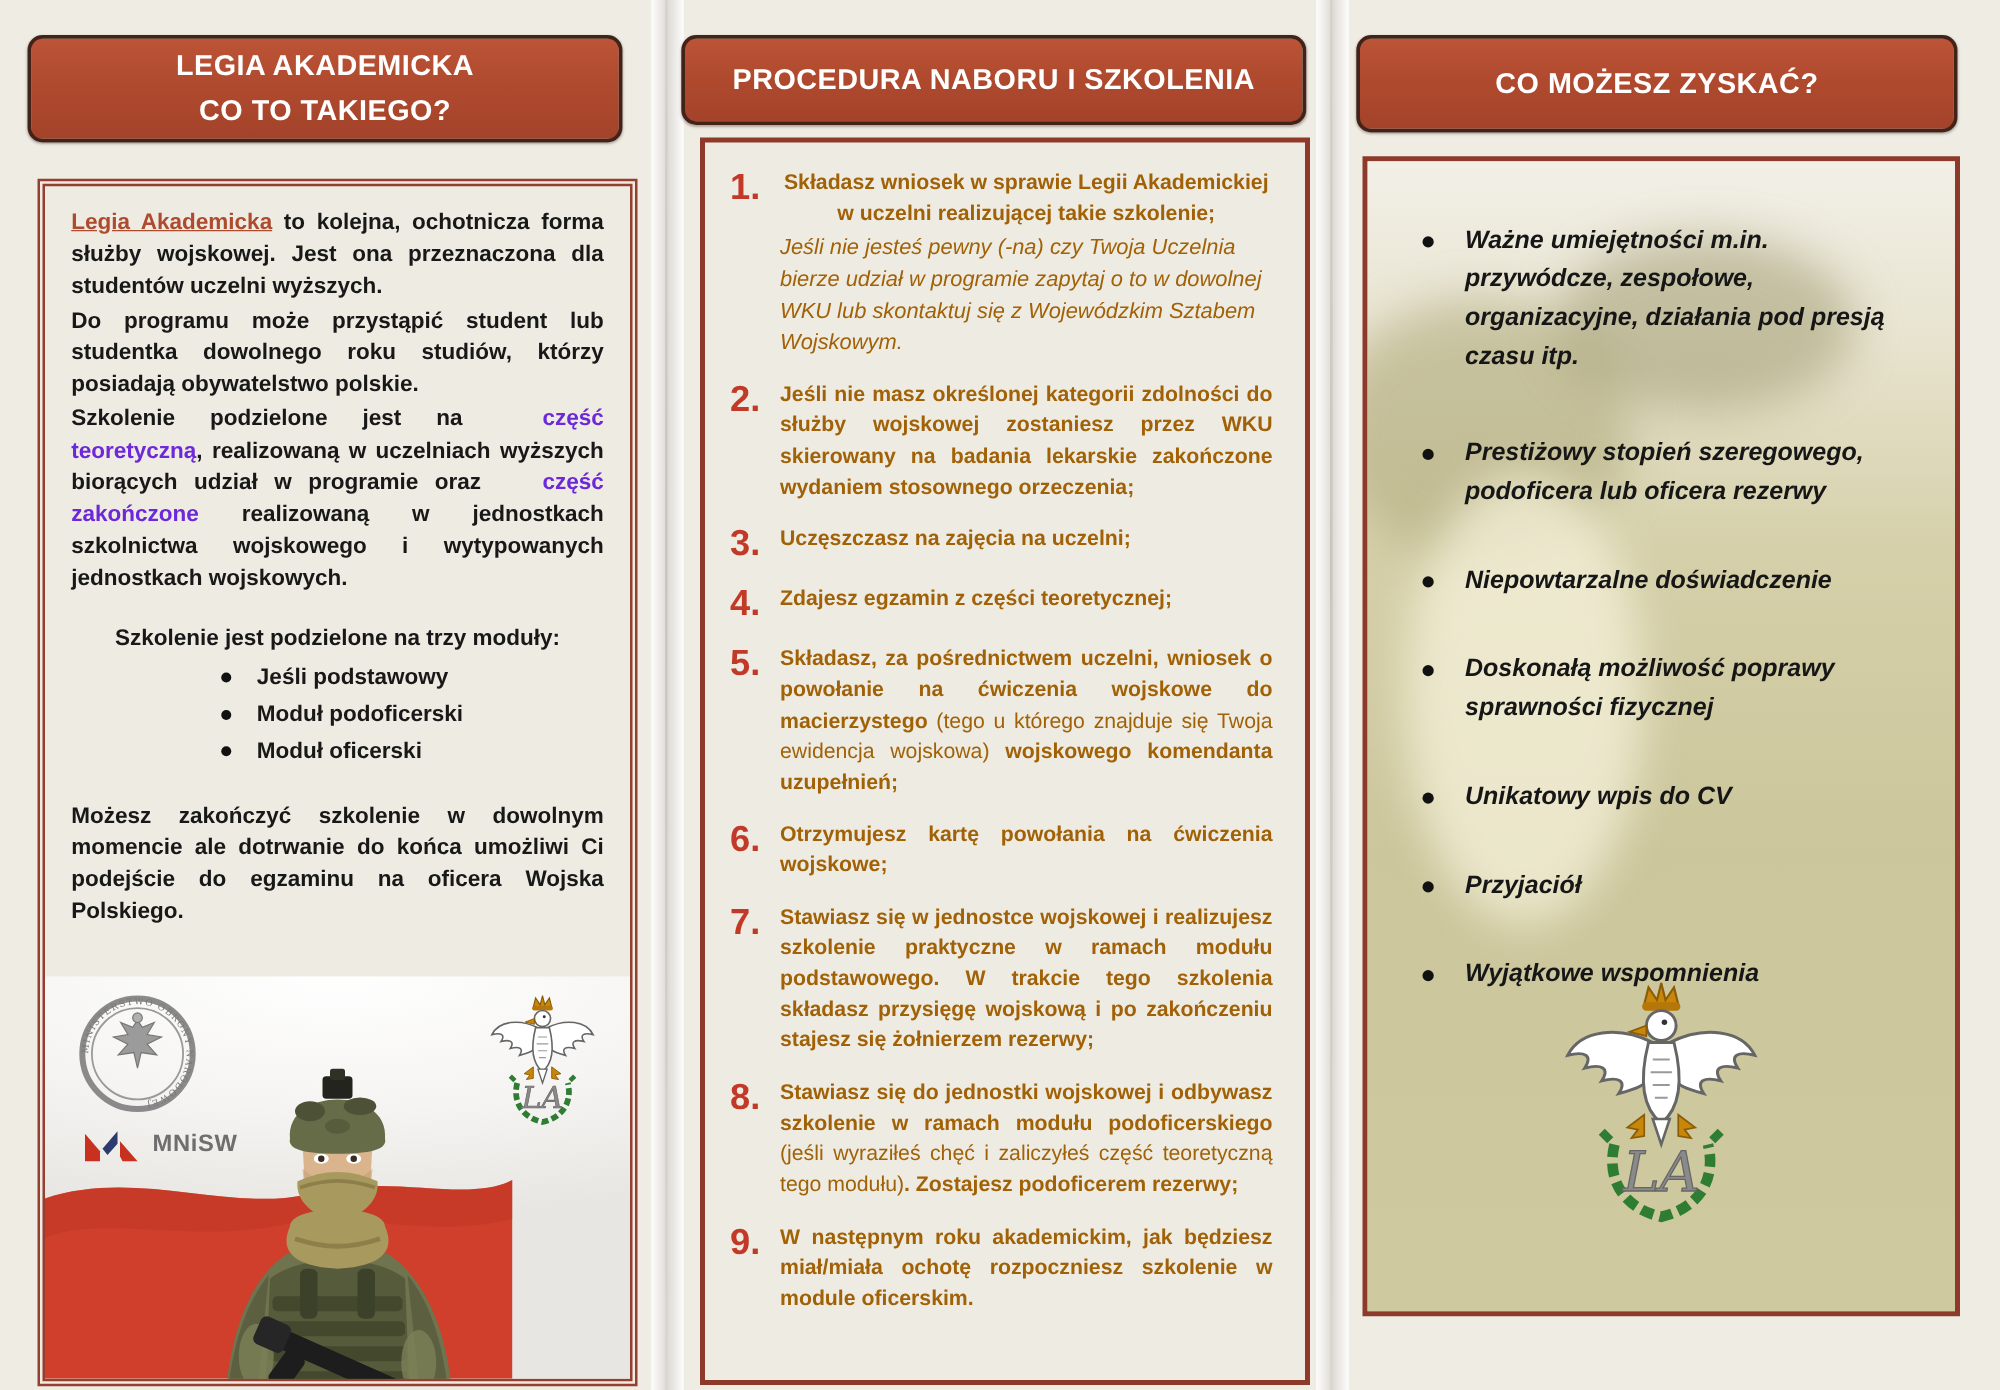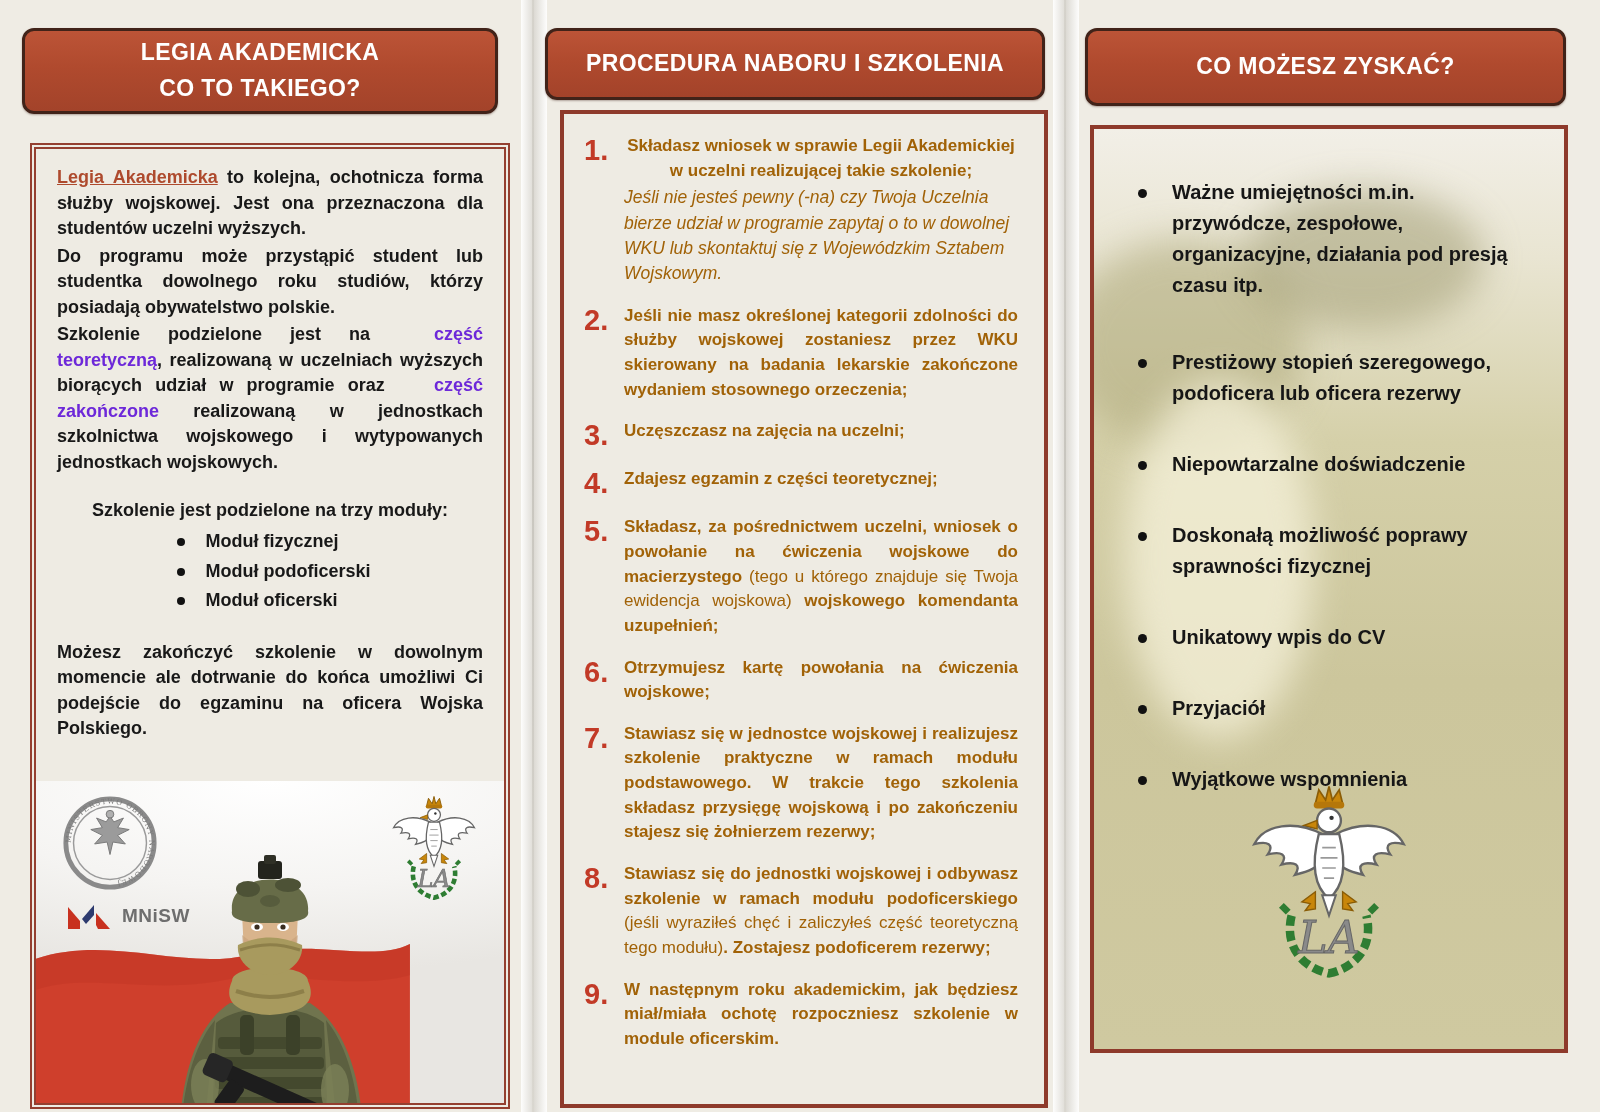--- a/index.html
+++ b/index.html
@@ -63,21 +63,21 @@
   .step-body .reg{font-weight:normal;}
 
   
   #right-box{left:1090px;top:125px;width:470px;height:920px;overflow:hidden;}
   #right-bg{position:absolute;inset:0;background:linear-gradient(180deg,#f2efe7 0%,#e9e5d2 14%,#d5d0a9 34%,#ccc69c 60%,#cfc9a0 100%);}
   .wm{position:absolute;filter:blur(18px);border-radius:50%;}
   .wm1{left:-30px;top:110px;width:240px;height:210px;background:rgba(173,168,120,.55);}
   .wm2{left:30px;top:250px;width:190px;height:360px;background:rgba(246,241,219,.75);}
   .wm3{left:150px;top:60px;width:240px;height:140px;background:rgba(146,142,96,.45);}
   .benefits{position:relative;list-style:none;margin:48px 0 0 0;padding:0 30px 0 78px;}
-  .benefits li{position:relative;color:#161616;font-weight:bold;font-size:20px;line-height:1.55;margin-bottom:40px;}
+  .benefits li{position:relative;color:#161616;font-weight:bold;font-size:20px;line-height:1.55;margin-bottom:40px;font-style:italic;}
   .benefits li::before{content:"";position:absolute;left:-34px;top:12px;width:9px;height:9px;border-radius:50%;background:#111;}
   .la-big{position:absolute;left:50%;transform:translateX(-50%);bottom:28px;width:170px;height:238px;}
 
   svg text{font-family:"DejaVu Serif",serif;}
 </style>
 </head>
 <body>
 
 <div class="paper"></div>
 <div class="fold" style="left:521px"></div>
@@ -90,21 +90,21 @@
   <span class="ln">CO TO TAKIEGO?</span>
 </div>
 
 <div id="left-box" class="box dbl">
   <div class="lp-text">
     <p><span class="red-link">Legia Akademicka</span><span> to kolejna, ochotnicza forma służby wojskowej. Jest ona przeznaczona dla studentów uczelni wyższych.</span></p>
     <p>Do programu może przystąpić student lub studentka dowolnego roku studiów, którzy posiadają obywatelstwo polskie.</p>
     <p><span>Szkolenie podzielone jest na </span><span class="blue">część teoretyczną</span><span>, realizowaną w uczelniach wyższych biorących udział w programie oraz </span><span class="blue">część zakończone</span><span> realizowaną w jednostkach szkolnictwa wojskowego i wytypowanych jednostkach wojskowych.</span></p>
     <p class="center-head">Szkolenie jest podzielone na trzy moduły:</p>
     <ul class="mod-list">
-      <li>Moduł fizycznej</li>
+      <li>Jeśli podstawowy</li>
       <li>Moduł podoficerski</li>
       <li>Moduł oficerski</li>
     </ul>
     <p class="outro">Możesz zakończyć szkolenie w dowolnym momencie ale dotrwanie do końca umożliwi Ci podejście do egzaminu na oficera Wojska Polskiego.</p>
   </div>
 
   <div id="photo">
     <div class="flag-white"></div>
     <svg class="flag-red" viewBox="0 0 456 216" preserveAspectRatio="none">
       <path d="M0,40 C90,10 180,55 260,35 C340,15 410,45 456,22 L456,216 L0,216 Z" fill="#cf3f2c"></path>

